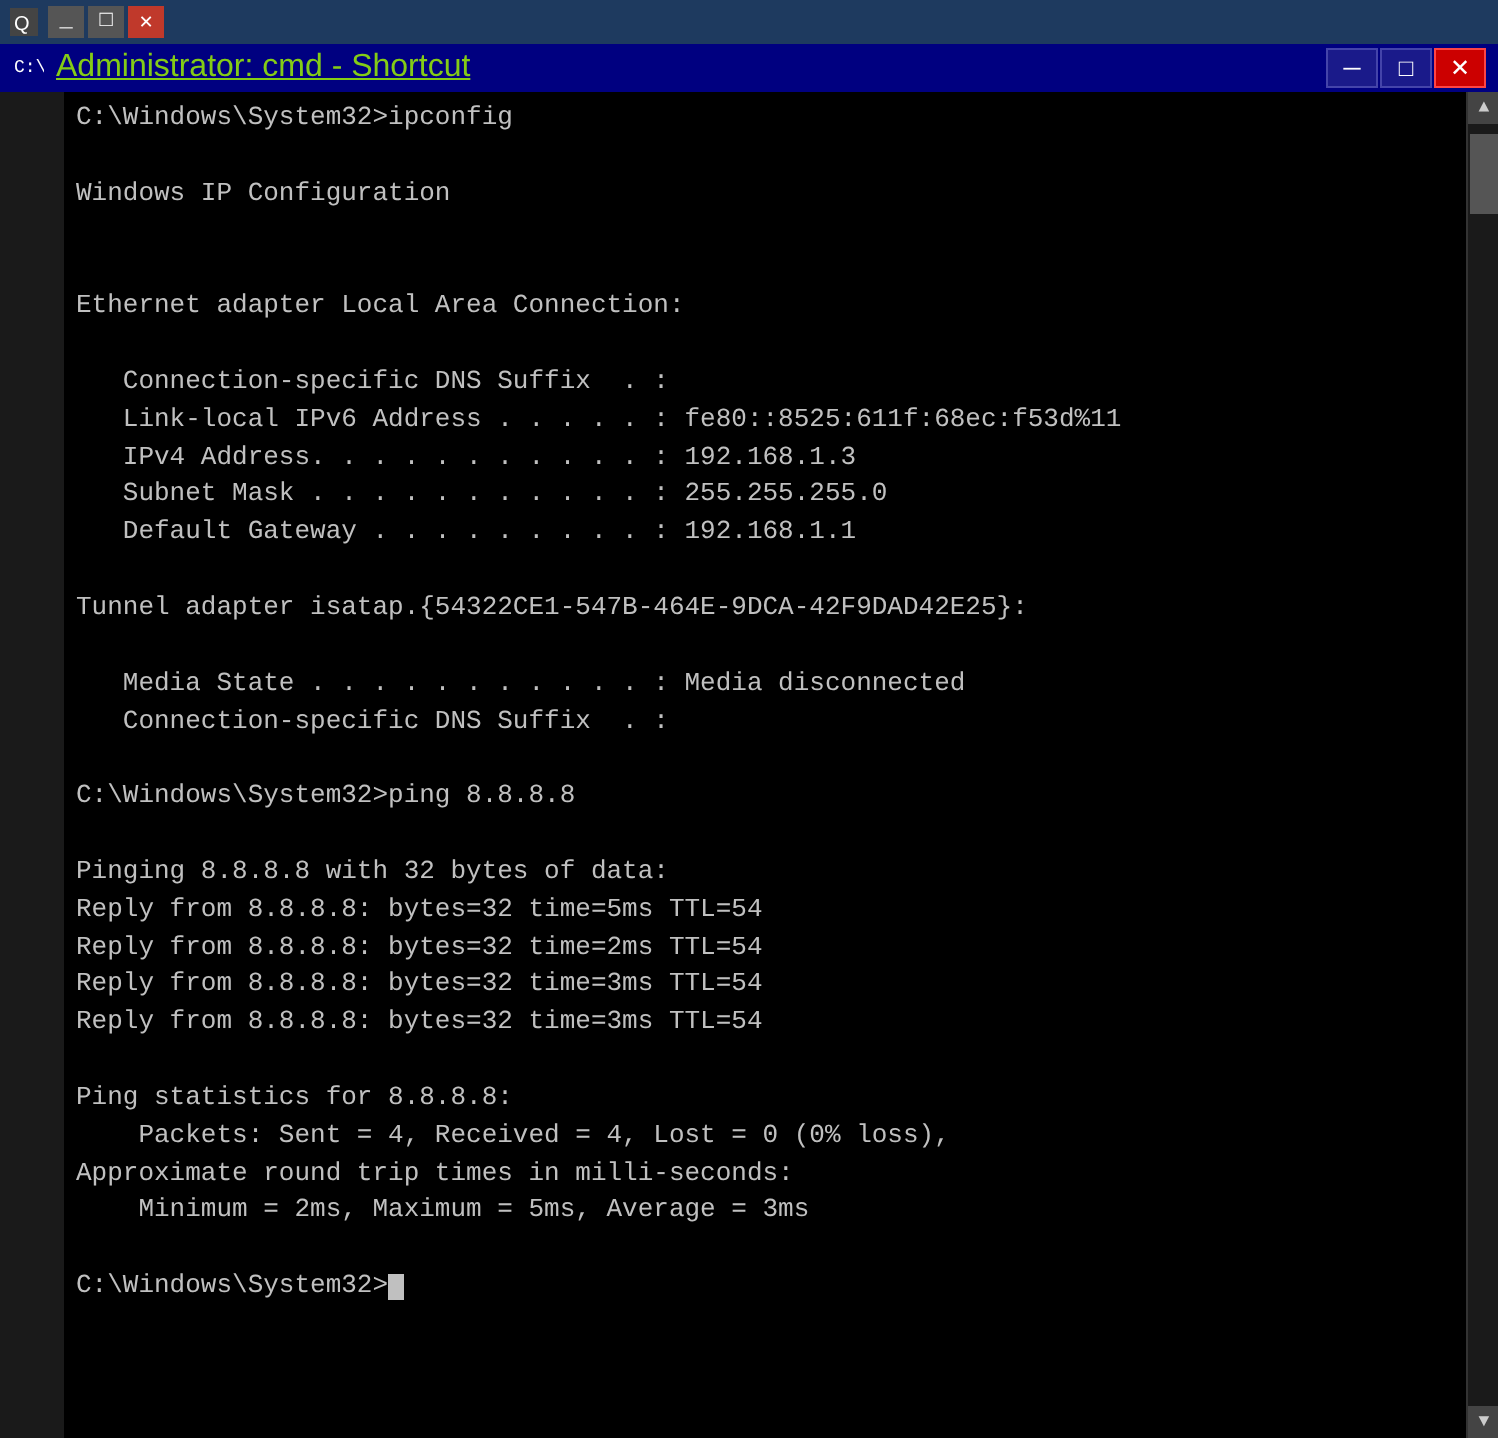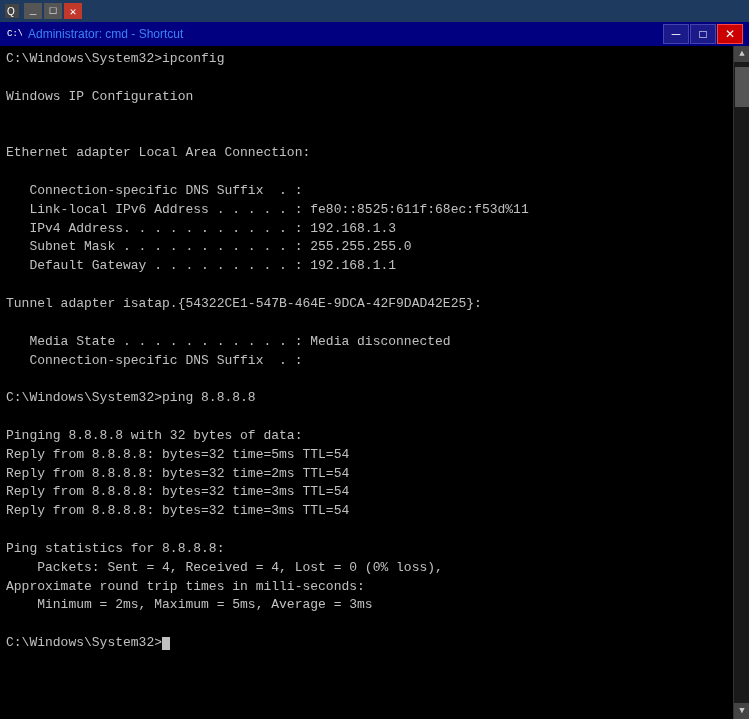--- a/index.html
+++ b/index.html
@@ -58,24 +58,25 @@
       display: flex;
       align-items: center;
       padding: 0 6px;
       gap: 6px;
     }
     .cmd-title-icon {
       color: #ffff00;
       font-size: 12px;
     }
     .cmd-title-text {
-      color: #3b82f6;
+      color: #84cc16;
       font-family: 'Segoe UI', Arial, sans-serif;
-      font-size: 12px;
-      flex: 1;
+      font-size: 16px;
+      flex: 1;
+      text-decoration: underline;
     }
     .cmd-title-controls {
       display: flex;
       gap: 1px;
     }
     .cmd-btn {
       width: 26px;
       height: 20px;
       display: flex;
       align-items: center;
@@ -86,20 +87,21 @@
       cursor: pointer;
       background: #1a1a8a;
       border: 1px solid #4444aa;
     }
     .cmd-btn.close-btn { background: #cc0000; border-color: #ff4444; }
 
     
     .terminal-wrapper {
       display: flex;
       height: calc(100% - 46px);
+      margin-left: 32px;
     }
     .terminal {
       background: #000000;
       color: #c0c0c0;
       padding: 4px 6px;
       flex: 1;
       overflow: hidden;
       line-height: 1.45;
       white-space: pre;
       font-family: 'Courier New', Courier, monospace;

